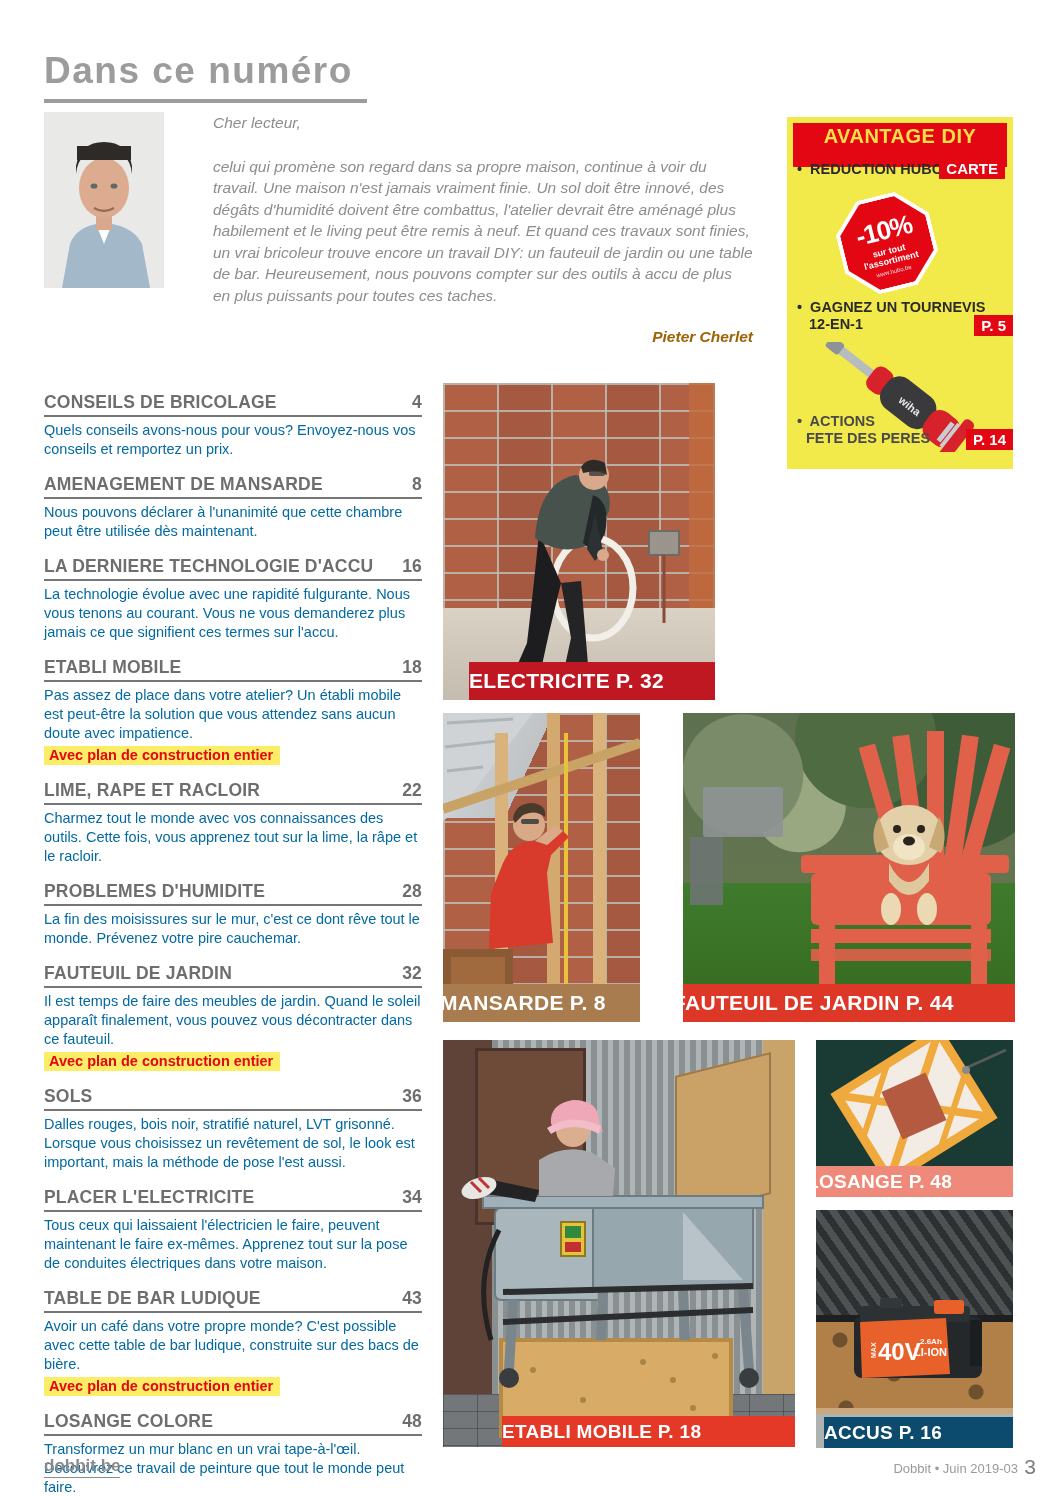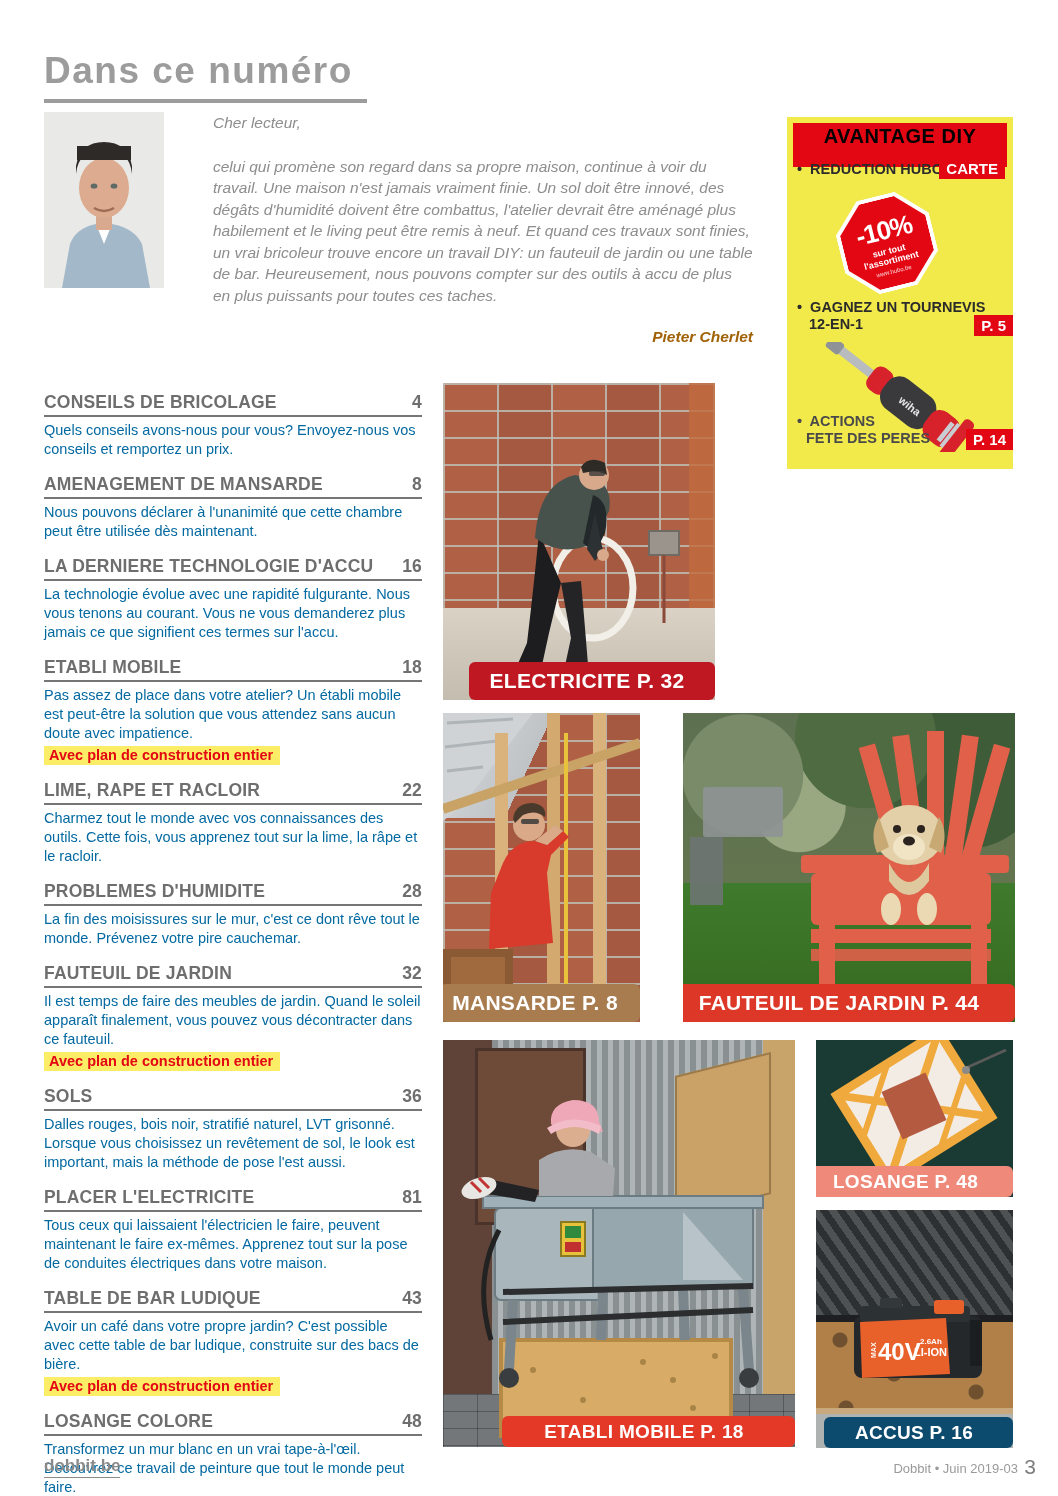--- a/index.html
+++ b/index.html
@@ -13,21 +13,21 @@
   .portrait{position:absolute;left:44px;top:112px;width:120px;height:176px;background:#e9e9e7;overflow:hidden;}
   .portrait svg{display:block;}
 
   .letter{position:absolute;left:213px;top:112px;width:540px;color:#8d8d8d;
     font-style:italic;font-size:15.5px;line-height:21.5px;}
   .letter .sig{font-weight:bold;color:#a16207;text-align:right;margin-top:20px;font-size:15.5px;}
 
   
   .promo{position:absolute;left:787px;top:117px;width:226px;height:352px;background:#f2e94a;}
   .promo-header{position:absolute;left:6px;top:6px;right:6px;height:44px;background:#e30613;
-    color:#000000;font-weight:bold;font-size:20px;text-align:center;line-height:27px;letter-spacing:0.5px;}
+    color:#fde047;font-weight:bold;font-size:20px;text-align:center;line-height:27px;letter-spacing:0.5px;}
   .promo-row{position:absolute;left:10px;right:8px;color:#2b2b2b;font-weight:bold;font-size:14.5px;line-height:17px;}
   .promo-row .bullet{margin-right:4px;}
   .badge{position:absolute;background:#e30613;color:#fff;font-weight:bold;font-size:15px;
     padding:2px 7px;line-height:17px;}
   .oct-wrap{position:absolute;left:52px;top:78px;width:96px;height:96px;transform:rotate(-14deg);}
   .oct{width:96px;height:96px;background:#ffffff;
     clip-path:polygon(30% 0,70% 0,100% 30%,100% 70%,70% 100%,30% 100%,0 70%,0 30%);position:relative;}
   .oct-in{position:absolute;left:4px;top:4px;width:88px;height:88px;background:#e30613;
     clip-path:polygon(30% 0,70% 0,100% 30%,100% 70%,70% 100%,30% 100%,0 70%,0 30%);
     color:#fff;text-align:center;}
@@ -41,21 +41,21 @@
   .toc-entry{margin-bottom:15px;}
   .toc-head{display:flex;justify-content:space-between;align-items:flex-end;
     border-bottom:2.5px solid #767676;padding-bottom:2px;color:#6e6e6e;font-weight:bold;font-size:17.5px;letter-spacing:0.2px;}
   .toc-desc{margin-top:4px;color:#0369a1;font-size:14.5px;line-height:19px;}
   .plan-note{display:inline-block;margin-top:3px;background:#fbee66;color:#e30613;
     font-weight:bold;font-size:14.5px;padding:1px 7px 2px 5px;}
 
   
   .photo{position:absolute;overflow:hidden;}
   .caption{position:absolute;bottom:0;right:0;color:#ffffff;font-weight:bold;
-    text-align:center;letter-spacing:0.3px;border-radius:6px;}
+    text-align:left;letter-spacing:0.3px;}
   .cap-lg{height:38px;line-height:38px;font-size:21px;padding-right:10px;}
   .cap-sm{height:31px;line-height:31px;font-size:19px;padding-right:9px;}
 
   .ph-electricite{left:443px;top:383px;width:272px;height:317px;}
   .ph-sols{left:732px;top:497px;width:271px;height:203px;}
   .ph-mansarde{left:443px;top:713px;width:197px;height:309px;}
   .ph-fauteuil{left:683px;top:713px;width:332px;height:309px;}
   .ph-etabli{left:443px;top:1040px;width:352px;height:407px;}
   .ph-losange{left:816px;top:1040px;width:197px;height:157px;}
   .ph-accus{left:816px;top:1210px;width:197px;height:238px;}
@@ -231,31 +231,31 @@
       <div class="toc-head">
           <span>SOLS</span>
           <span>36</span>
         </div>
       <div class="toc-desc">Dalles rouges, bois noir, stratifié naturel, LVT grisonné. Lorsque vous choisissez un revêtement de sol, le look est important, mais la méthode de pose l'est aussi.</div>
     </div>
 
     <div class="toc-entry">
       <div class="toc-head">
           <span>PLACER L'ELECTRICITE</span>
-          <span>81</span>
+          <span>34</span>
         </div>
       <div class="toc-desc">Tous ceux qui laissaient l'électricien le faire, peuvent maintenant le faire ex-mêmes. Apprenez tout sur la pose de conduites électriques dans votre maison.</div>
     </div>
 
     <div class="toc-entry">
       <div class="toc-head">
           <span>TABLE DE BAR LUDIQUE</span>
           <span>43</span>
         </div>
-      <div class="toc-desc">Avoir un café dans votre propre jardin? C'est possible avec cette table de bar ludique, construite sur des bacs de bière.</div>
+      <div class="toc-desc">Avoir un café dans votre propre monde? C'est possible avec cette table de bar ludique, construite sur des bacs de bière.</div>
       <div class="plan-note">Avec plan de construction entier</div>
     </div>
 
     <div class="toc-entry">
       <div class="toc-head">
           <span>LOSANGE COLORE</span>
           <span>48</span>
         </div>
       <div class="toc-desc">Transformez un mur blanc en un vrai tape-à-l'œil. Découvrez ce travail de peinture que tout le monde peut faire.</div>
     </div>

